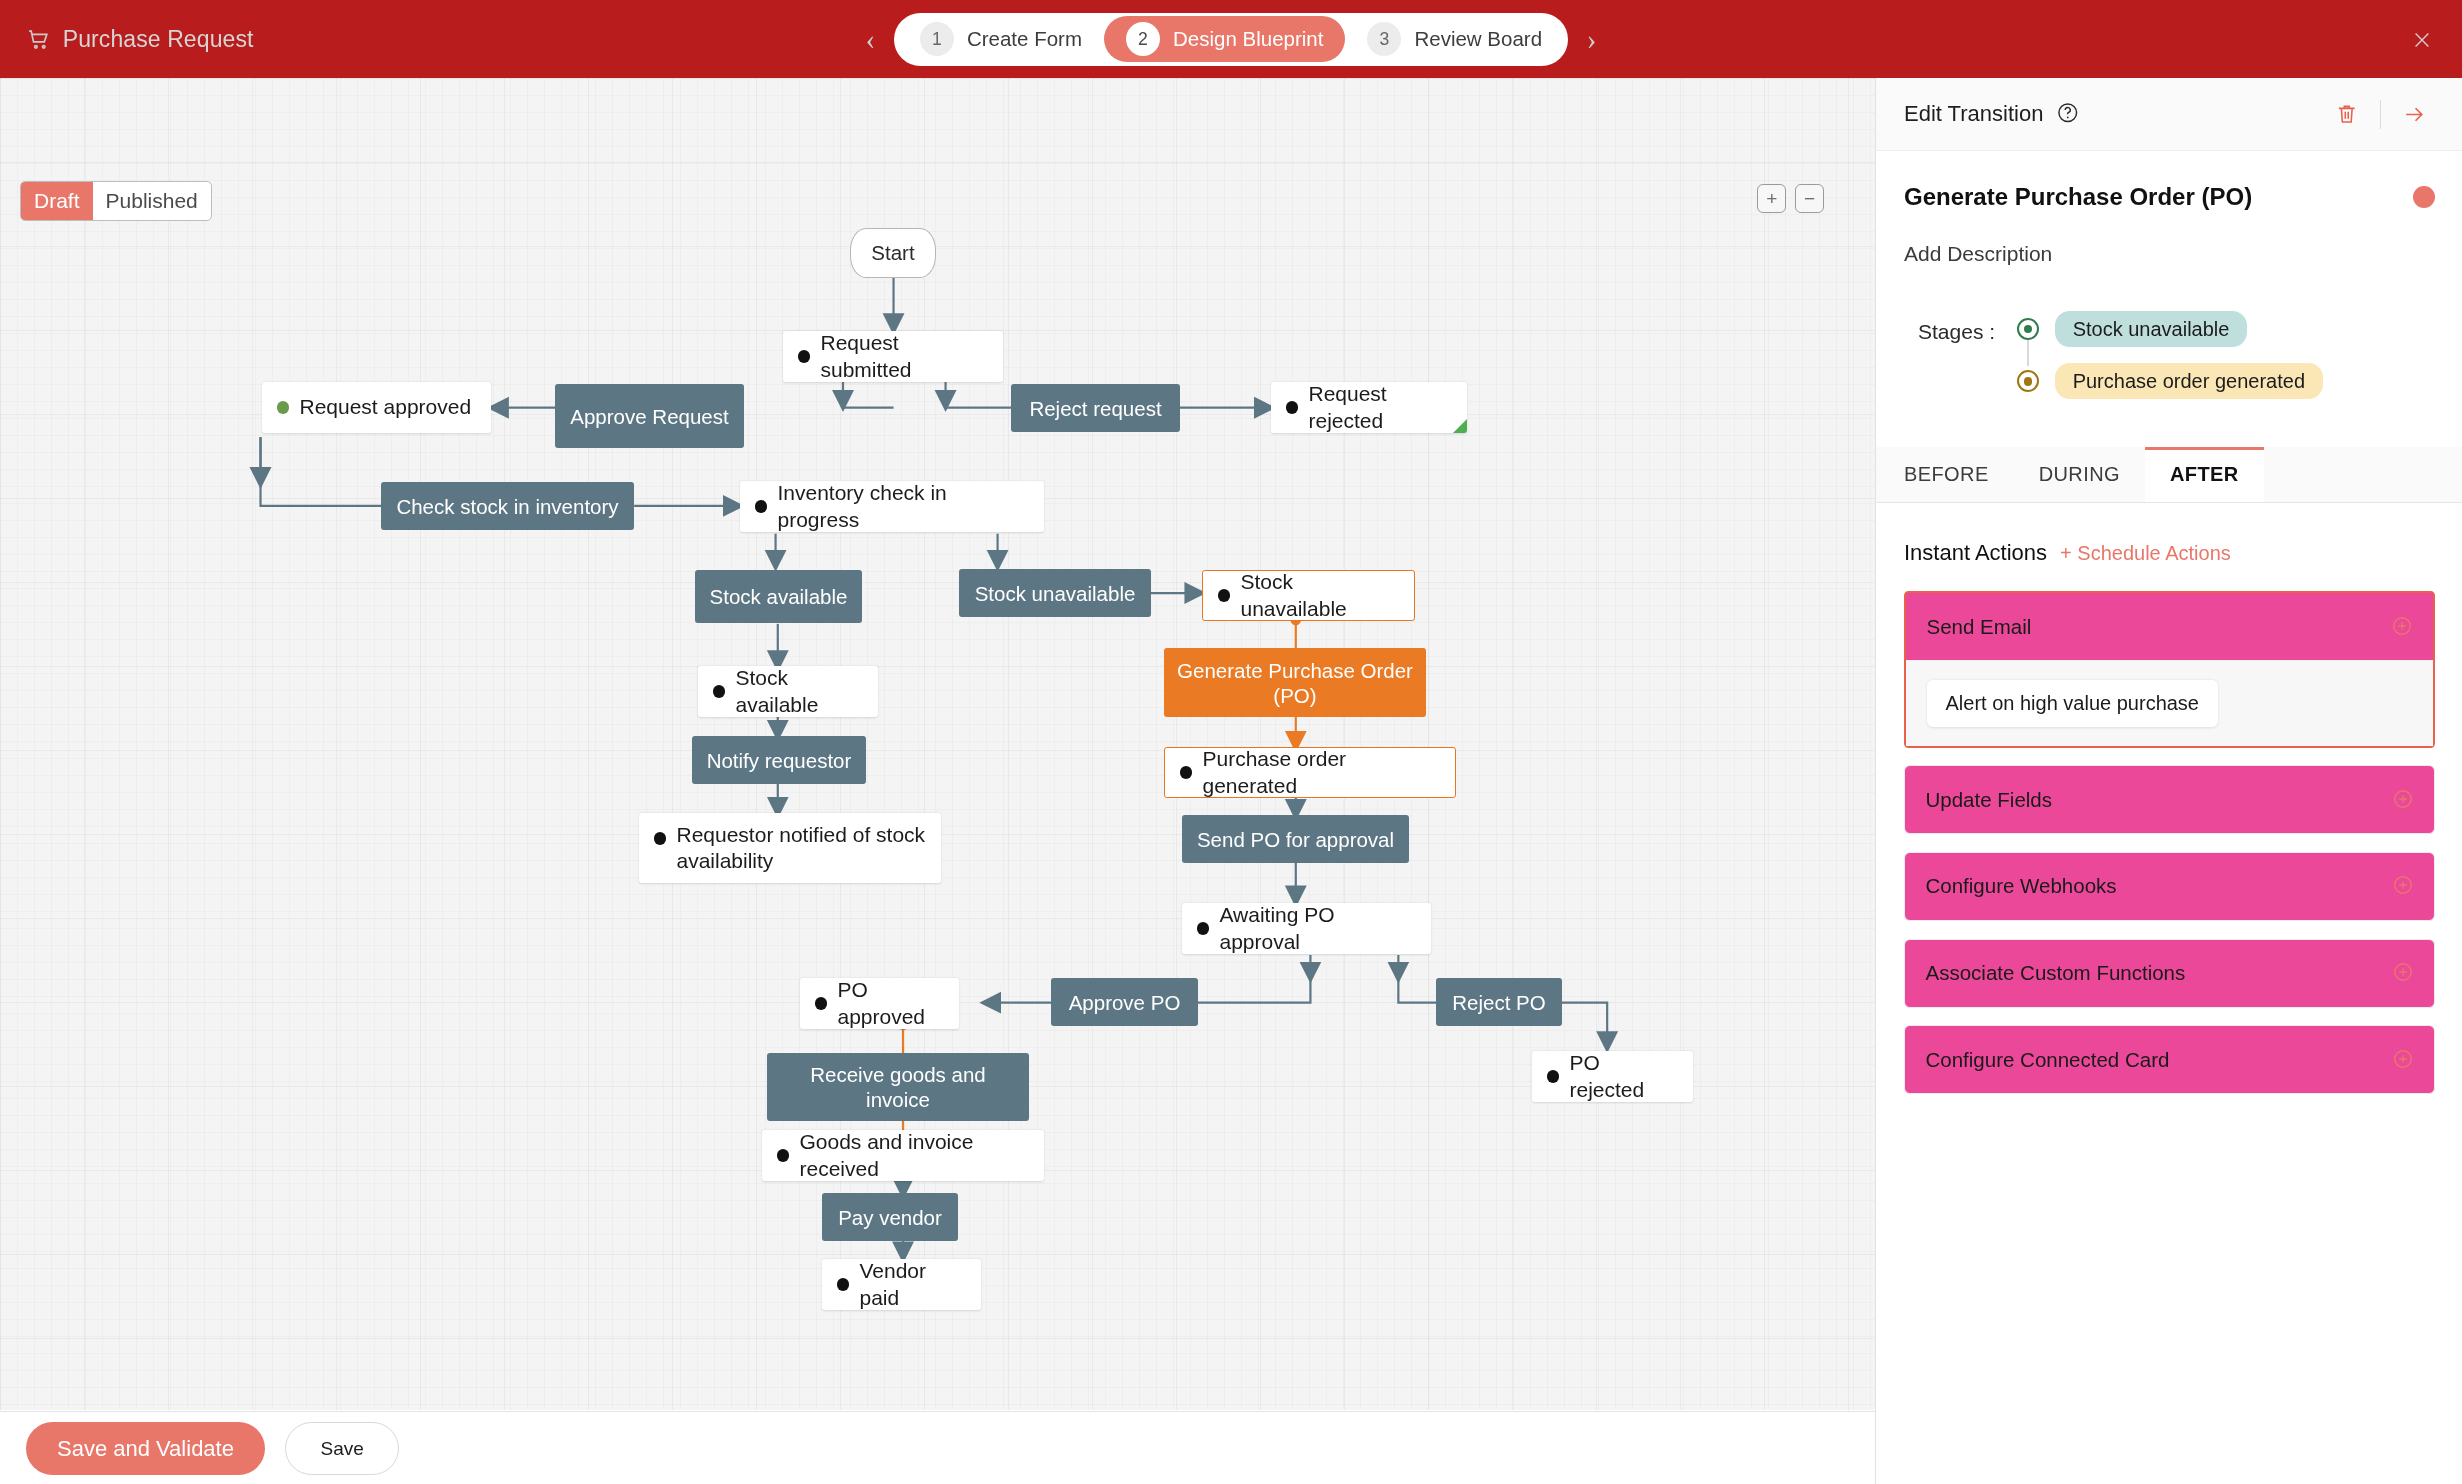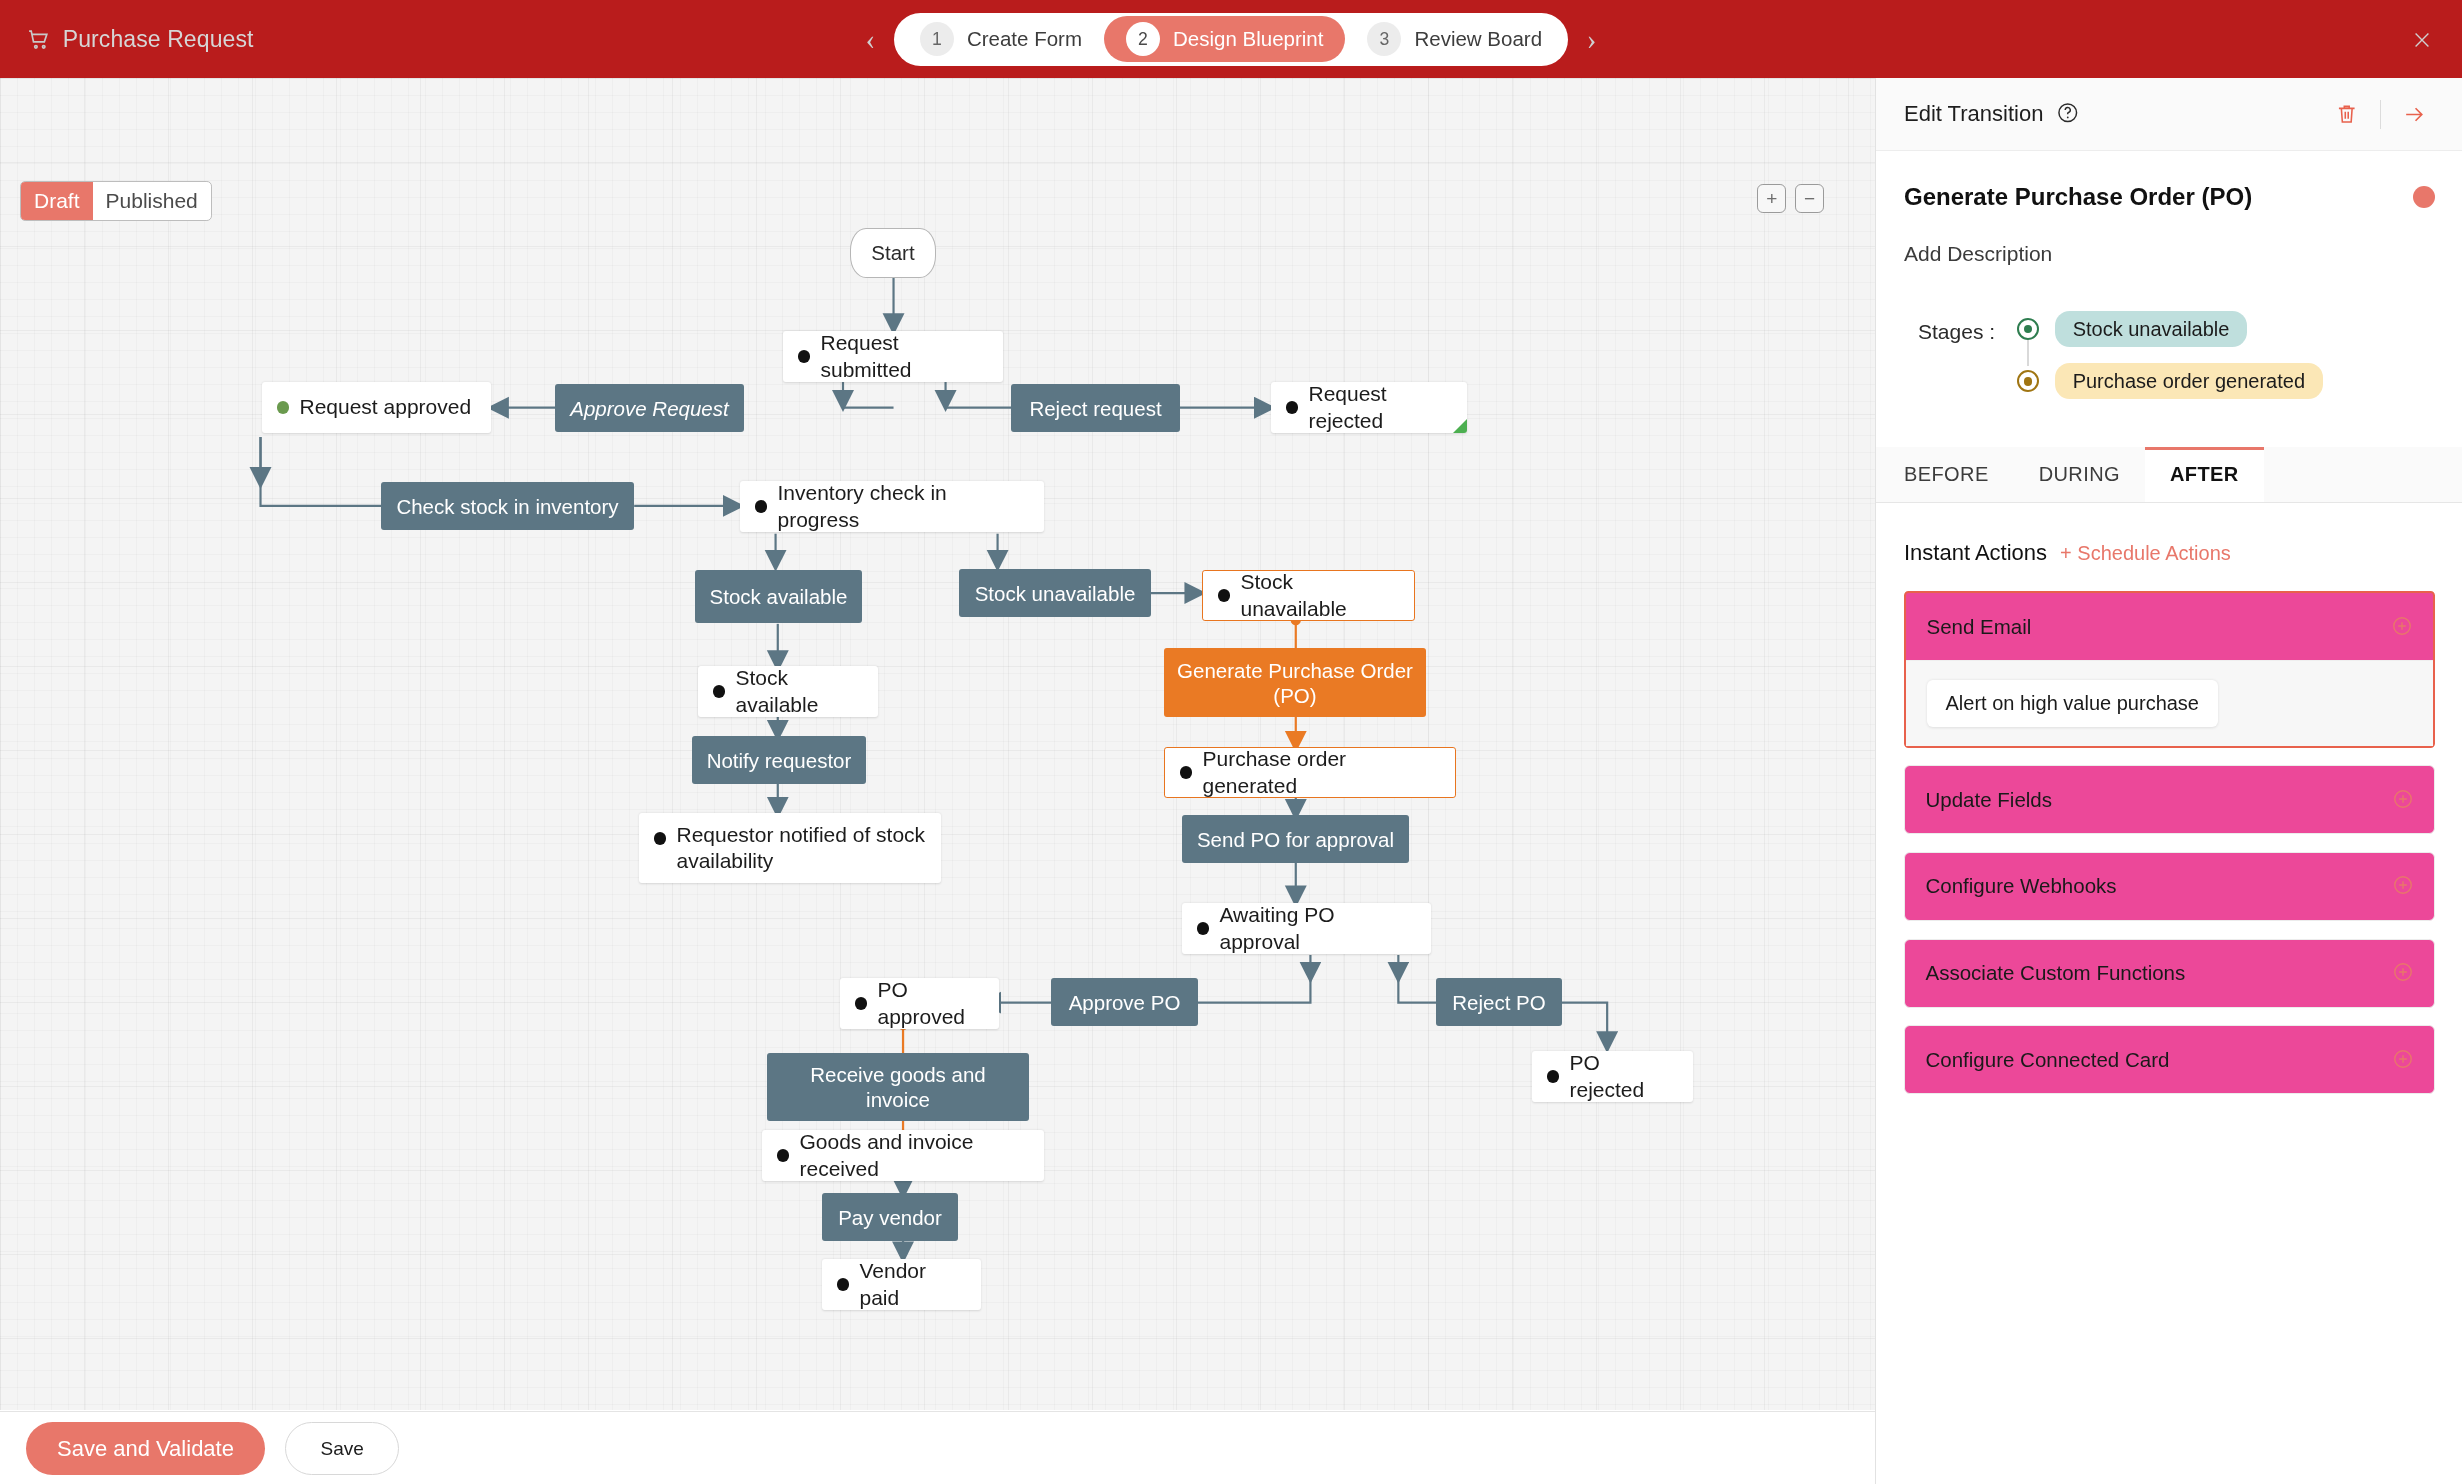--- a/index.html
+++ b/index.html
@@ -355,41 +355,41 @@
     <div class="node sel" style="left:1164px;top:669px;width:292px;height:51px;">
       <span class="dot"></span>
       <span class="label">Purchase order generated</span>
     </div>
 
     <div class="node" style="left:1182px;top:825px;width:249px;height:51px;">
       <span class="dot"></span>
       <span class="label">Awaiting PO approval</span>
     </div>
 
-    <div class="node" style="left:840px;top:900px;width:159px;height:51px;">
+    <div class="node" style="left:800px;top:900px;width:159px;height:51px;">
       <span class="dot"></span>
       <span class="label">PO approved</span>
     </div>
 
     <div class="node" style="left:1532px;top:973px;width:161px;height:51px;">
       <span class="dot"></span>
       <span class="label">PO rejected</span>
     </div>
 
     <div class="node" style="left:762px;top:1052px;width:282px;height:51px;">
       <span class="dot"></span>
       <span class="label">Goods and invoice received</span>
     </div>
 
     <div class="node" style="left:822px;top:1181px;width:159px;height:51px;justify-content:center;">
       <span class="dot"></span>
       <span class="label">Vendor paid</span>
     </div>
 
-    <div class="trans" style="left:555px;top:306px;width:189px;height:48px;font-style:italic;">Approve Request</div>
+    <div class="trans" style="left:555px;top:306px;width:189px;height:64px;">Approve Request</div>
 
     <div class="trans" style="left:1011px;top:306px;width:169px;height:48px;">Reject request</div>
 
     <div class="trans" style="left:381px;top:404px;width:253px;height:48px;">Check stock in inventory</div>
 
     <div class="trans" style="left:695px;top:492px;width:167px;height:53px;">Stock available</div>
 
     <div class="trans" style="left:959px;top:491px;width:192px;height:48px;">Stock unavailable</div>
 
     <div class="trans" style="left:692px;top:658px;width:174px;height:48px;">Notify requestor</div>

